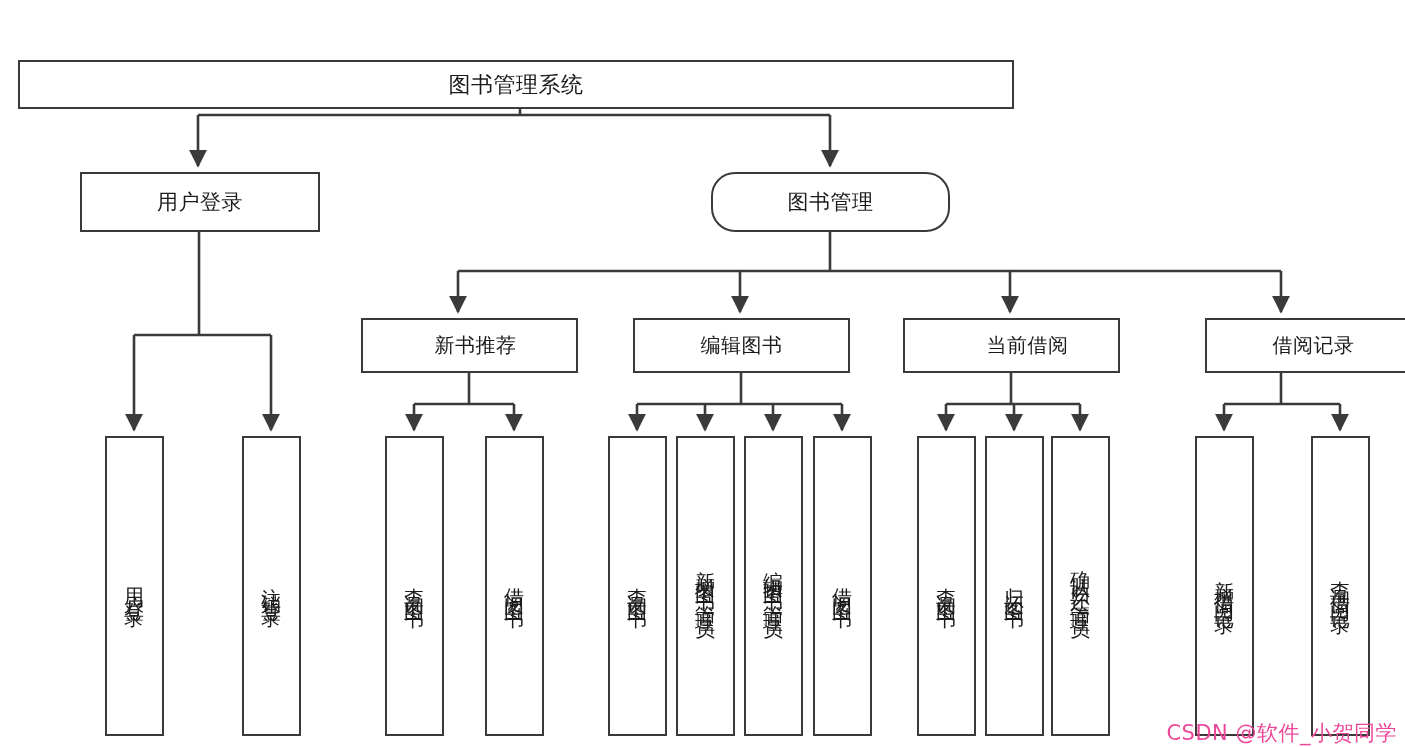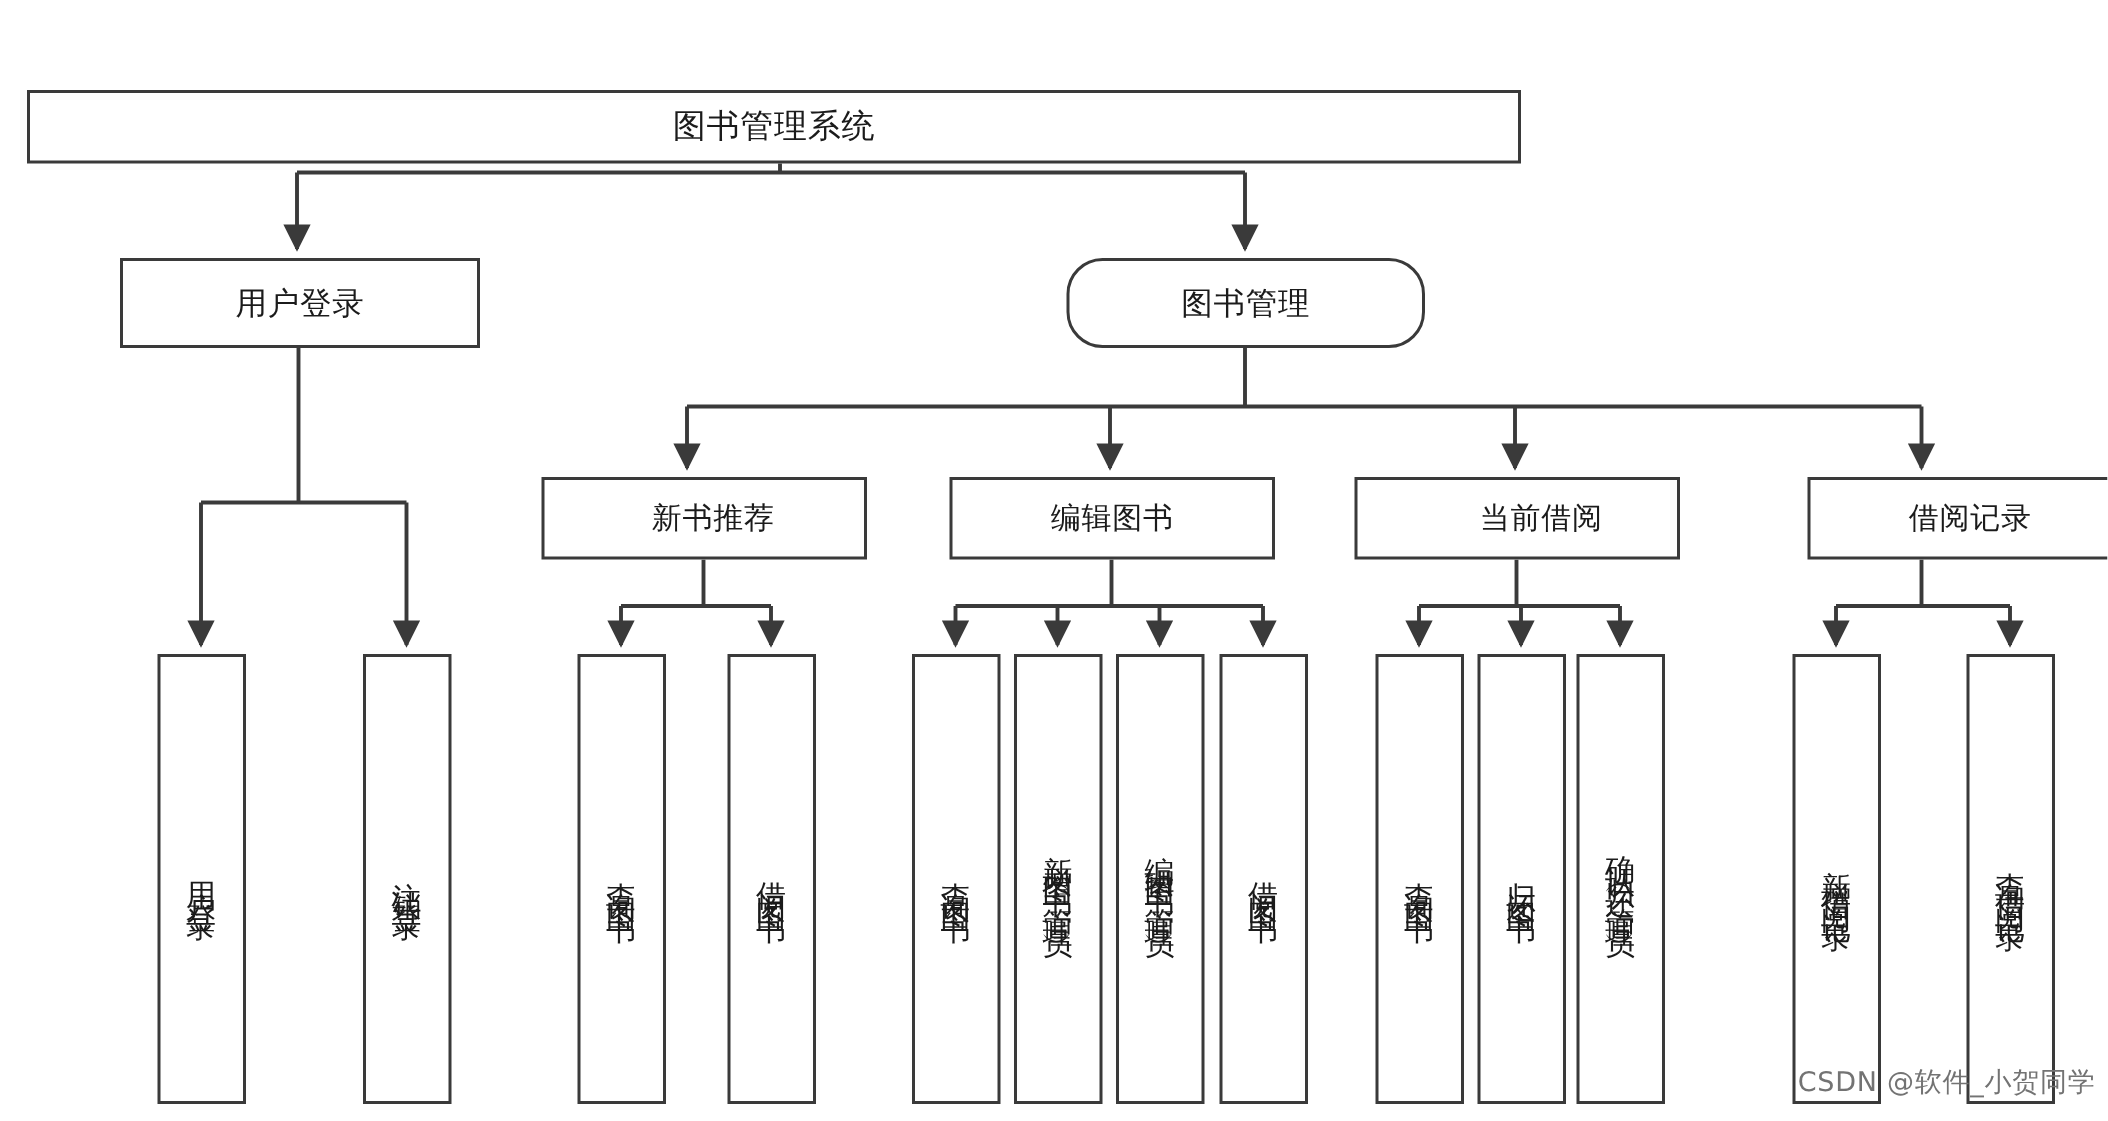--- a/index.html
+++ b/index.html
@@ -61,23 +61,23 @@
     white-space: nowrap;
   }
   .n-root .label   { font-size: 22px; }
   .n-l2 .label     { font-size: 21px; }
   .n-l3 .label     { font-size: 20px; }
   .node.vert .label { font-size: 20px; }
 
   #watermark {
     position: absolute;
     right: 8px;
-    bottom: 14px;
-    font-size: 18px;
-    color: #737373;
+    bottom: 0;
+    font-size: 21px;
+    color: #ec4899;
     letter-spacing: 0.5px;
     z-index: 5;
     user-select: none;
     white-space: nowrap;
   }
 </style>
 </head>
 <body>
 
 <div id="canvas">

